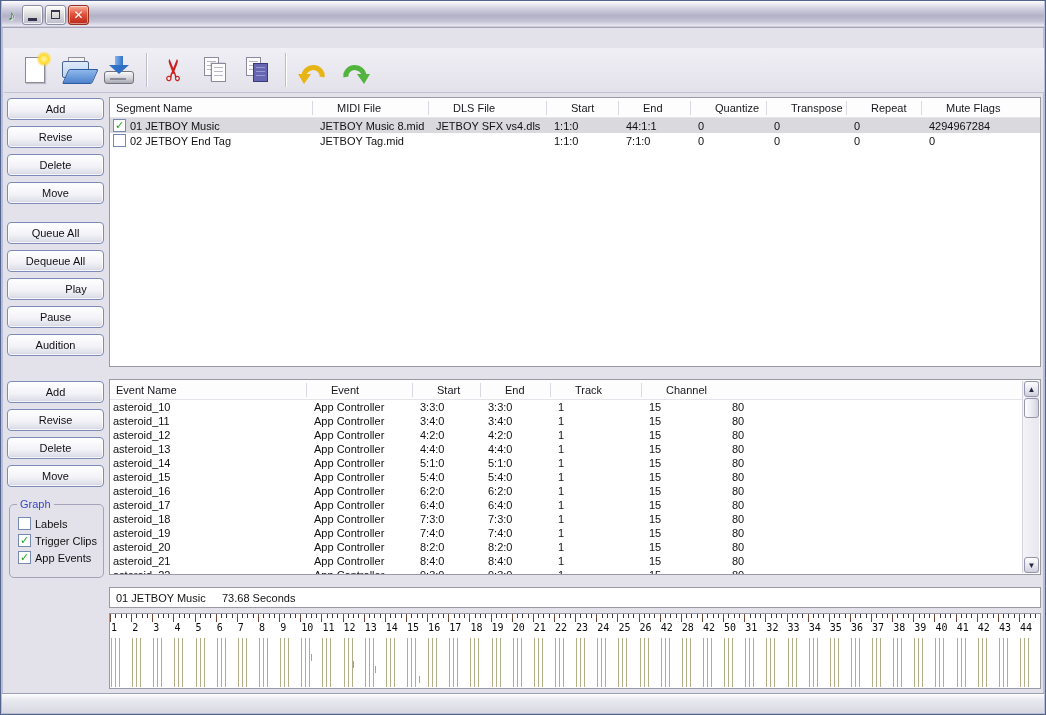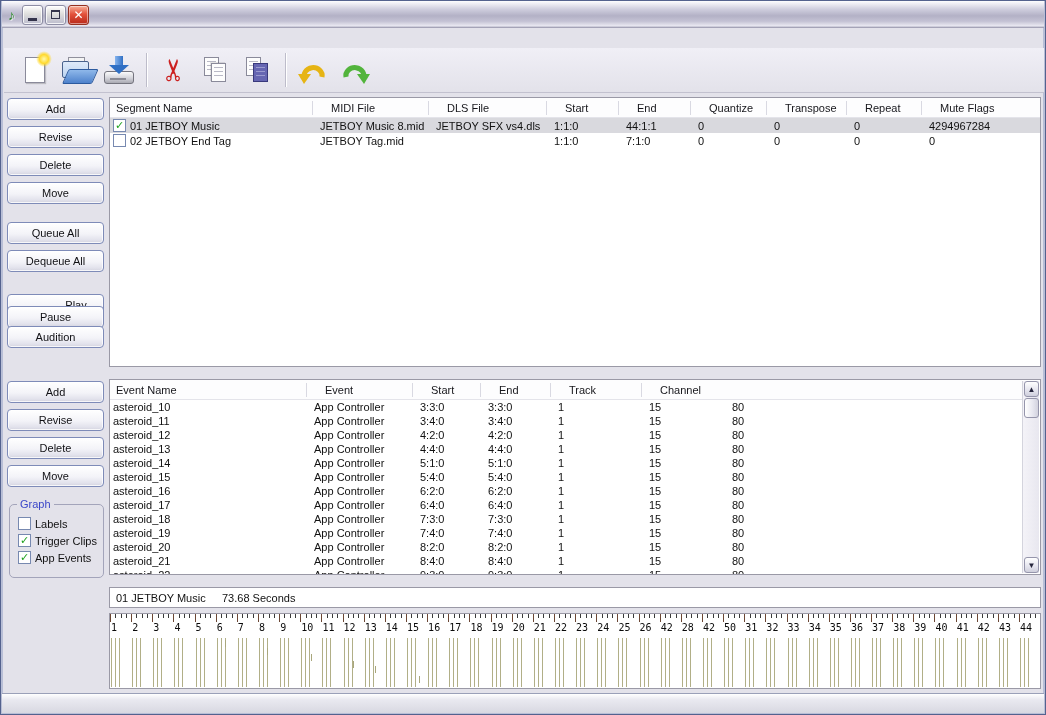--- a/index.html
+++ b/index.html
@@ -81,21 +81,21 @@
   
   .xp-btn { position:absolute; left:6px; width:97px; height:22px; border:1px solid #7e8bb8; border-radius:4px;
     background:linear-gradient(180deg,#ffffff,#f3f3f8 55%,#e2e2ec 85%,#d3d3df);
     box-shadow:inset 0 0 0 1px #ffffffcc; display:flex; align-items:center; justify-content:center;
     font-size:11px; color:#101014; cursor:default; }
 
   
   .listbox { position:absolute; background:#fff; border:1px solid #9a99a6; overflow:hidden; }
   .lb-head { display:grid; height:20px; align-items:center; background:#fdfdfe;
              border-bottom:1px solid #e4e4ea; color:#17171c; }
-  .lb-head > div { padding-left:18px; height:14px; line-height:14px; border-left:1px solid #d9d9e2; }
+  .lb-head > div { padding-left:24px; height:14px; line-height:14px; border-left:1px solid #d9d9e2; }
   .lb-head > div:first-child { border-left:none; padding-left:6px; }
   .lb-row { display:grid; align-items:center; }
   .lb-row > div { padding-left:8px; white-space:nowrap; overflow:hidden; }
   .lb-row > div:first-child { padding-left:3px; }
   .seg-grid { grid-template-columns:202px 116px 118px 72px 72px 76px 80px 75px 1fr; }
   .evt-grid { grid-template-columns:196px 106px 68px 70px 91px 83px 1fr; }
   .seg-row { height:15px; }
   .evt-row { height:14px; }
   .lb-row.selected { background:#d9d9de; }
   .name-cell { display:flex; align-items:center; gap:4px; }
@@ -211,23 +211,23 @@
 
   <div id="seg-buttons">
       <div class="xp-btn" style="top: 97px;">Add</div>
       <div class="xp-btn" style="top: 125px;">Revise</div>
       <div class="xp-btn" style="top: 153px;">Delete</div>
       <div class="xp-btn" style="top: 181px;">Move</div>
     </div>
   <div id="playback-buttons">
       <div class="xp-btn" style="top: 221px;">Queue All</div>
       <div class="xp-btn" style="top: 249px;">Dequeue All</div>
-      <div class="xp-btn" style="top: 293px; padding-left: 41px;">Play</div>
+      <div class="xp-btn" style="top: 277px; padding-left: 41px;">Play</div>
       <div class="xp-btn" style="top: 305px;">Pause</div>
-      <div class="xp-btn" style="top: 325px;">Audition</div>
+      <div class="xp-btn" style="top: 333px;">Audition</div>
     </div>
 
   <div class="listbox" style="left:108px; top:96px; width:932px; height:270px;">
     <div class="lb-head seg-grid" id="seg-head">
         <div>Segment Name</div>
         <div>MIDI File</div>
         <div>DLS File</div>
         <div>Start</div>
         <div>End</div>
         <div>Quantize</div>

